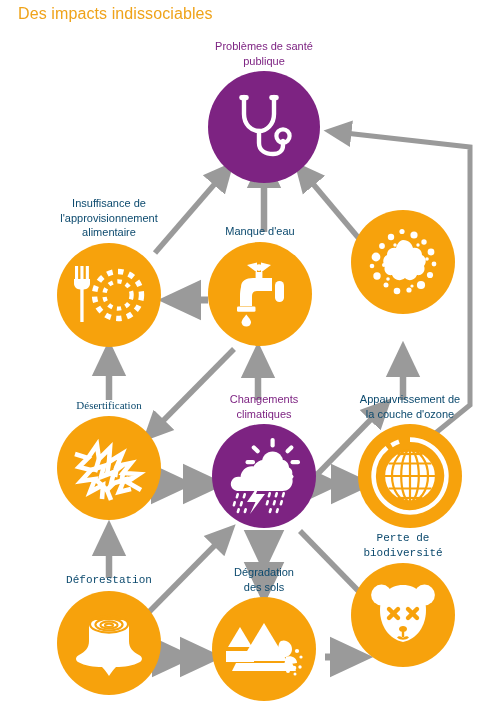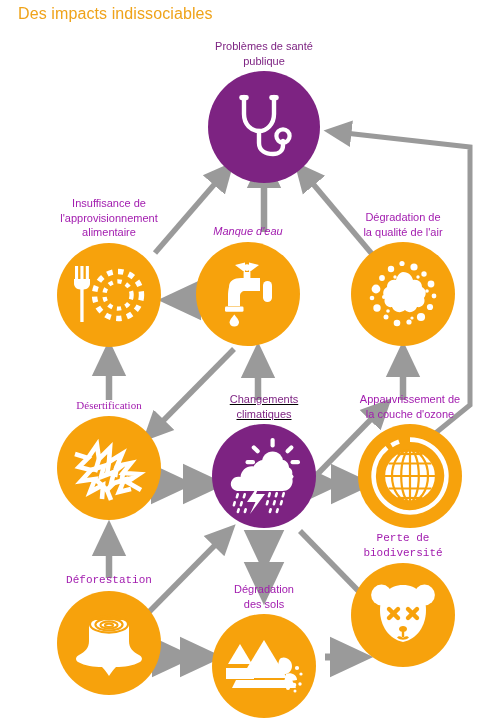--- a/index.html
+++ b/index.html
@@ -36,21 +36,21 @@
     z-index:3;
     width:120px;
     text-align:center;
   }
   .node .label{
     font-size:11px;
     line-height:14.6px;
     white-space:pre-line;
     margin-bottom:3px;
   }
-  .node.orange .label{color:#a21caf;}
+  .node.orange .label{color:#0c4a6e;}
   .node.purple .label{color:#7d2382;}
   .disc{
     width:104px;height:104px;
     border-radius:50%;
     margin:0 auto;
     position:relative;
     display:flex;
     align-items:center;
     justify-content:center;
   }
@@ -149,21 +149,21 @@
         <g fill="none" stroke="#ffffff" stroke-width="5.4" stroke-dasharray="5.6 5.4" stroke-linecap="butt">
           <circle cx="47" cy="31" r="23.5"></circle>
         </g>
         <g fill="none" stroke="#ffffff" stroke-width="4.3" stroke-dasharray="4.4 4.6" stroke-linecap="butt">
           <circle cx="47" cy="31" r="13.6"></circle>
         </g>
       </svg>
     </div>
   </div>
 
-  <div class="node orange" style="left:188px; top:224px;font-style:italic;">
+  <div class="node orange" style="left:200px; top:224px;">
     <div class="label">Manque d'eau</div>
     <div class="disc">
       <svg width="66" height="66" viewBox="0 0 66 66">
         <g fill="#ffffff">
 
           <path d="M20,4 L30,11.5 L30,1.5 Z"></path>
           <path d="M44,4 L34,11.5 L34,1.5 Z"></path>
           <circle cx="32" cy="6.6" r="3.3"></circle>
 
           <rect x="28.6" y="11" width="6.8" height="13"></rect>
@@ -174,22 +174,20 @@
 
           <rect x="10" y="45.5" width="18.5" height="5.2" rx="1.3"></rect>
 
           <path d="M19.3,53.5 C22.6,57.6 24,59.6 24,61.3 C24,63.9 21.9,65.6 19.3,65.6 C16.7,65.6 14.6,63.9 14.6,61.3 C14.6,59.6 16,57.6 19.3,53.5 Z"></path>
         </g>
       </svg>
     </div>
   </div>
 
   <div class="node orange" style="left:343px; top:210px;">
-    <div class="label">Dégradation de
-la qualité de l'air</div>
     <div class="disc">
       <svg width="78" height="70" viewBox="0 0 78 70">
         <g fill="#ffffff">
 
           <path d="M39,13 C45,13 48,17 49,21 C54,20 58,23 58,28 C62,30 63,35 60,39 C62,44 58,49 53,48 C51,53 45,55 41,51 C36,55 30,53 28,48 C23,49 19,44 21,39 C18,35 19,30 23,28 C23,23 27,20 32,21 C33,17 36,13 39,13 Z"></path>
 
           <circle cx="12" cy="30" r="4.4"></circle>
           <circle cx="18" cy="19" r="2.9"></circle>
           <circle cx="27" cy="10" r="3.2"></circle>
           <circle cx="38" cy="4.5" r="2.6"></circle>
@@ -229,21 +227,21 @@
           <path d="M46,34 L44,45"></path>
           <path d="M52,41 L50,52"></path>
           <path d="M43,40 L52,33"></path>
           <path d="M36,58 L40,68"></path>
           <path d="M53,48 L62,46"></path>
         </g>
       </svg>
     </div>
   </div>
 
-  <div class="node purple" style="left:204px; top:392px;text-decoration:underline;">
+  <div class="node purple" style="left:204px; top:392px;">
     <div class="label">Changements
 climatiques</div>
     <div class="disc">
       <svg width="80" height="76" viewBox="0 0 80 76">
         <g fill="#ffffff">
 
           <rect x="46.5" y="0" width="4.2" height="9.5" rx="2"></rect>
           <rect x="63.4" y="6.6" width="4.2" height="9.5" rx="2" transform="rotate(45 65.5 11.3)"></rect>
           <rect x="66.5" y="22" width="9.5" height="4.2" rx="2"></rect>
           <rect x="63.4" y="32" width="4.2" height="9.5" rx="2" transform="rotate(-45 65.5 36.7)"></rect>
@@ -318,21 +316,21 @@
         <g fill="none" stroke="#f7a20c" stroke-width="2.1">
           <ellipse cx="36" cy="14.2" rx="19" ry="8.4"></ellipse>
           <ellipse cx="36" cy="14.6" rx="13.6" ry="5.9"></ellipse>
           <ellipse cx="36" cy="15" rx="8.6" ry="3.6"></ellipse>
           <ellipse cx="36" cy="15.3" rx="4" ry="1.7"></ellipse>
         </g>
       </svg>
     </div>
   </div>
 
-  <div class="node orange" style="left:204px; top:565px;margin-top:17px;">
+  <div class="node orange" style="left:204px; top:565px;">
     <div class="label">Dégradation
 des sols</div>
     <div class="disc">
       <svg width="80" height="56" viewBox="0 0 80 56">
         <g fill="#ffffff">
 
           <path d="M16,6 L28,26 L4,26 Z"></path>
 
           <path d="M2,30 L30,30 L30,41 L2,41 Z"></path>
 

